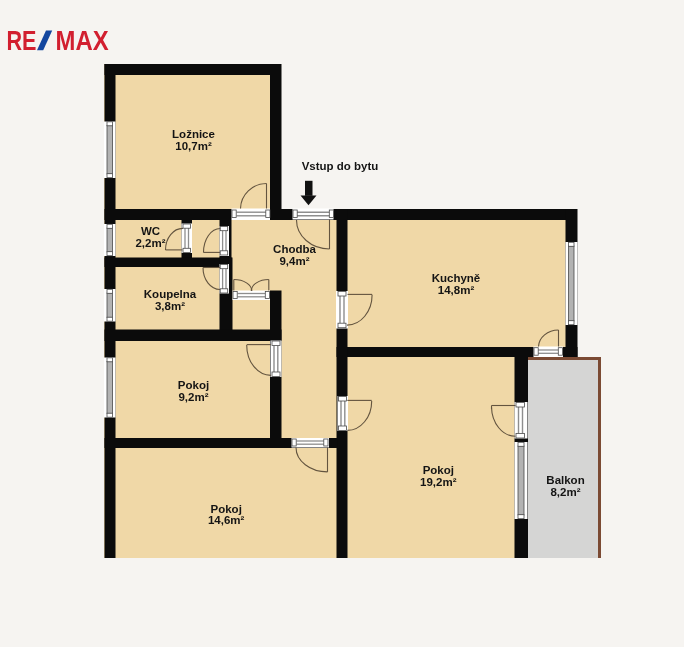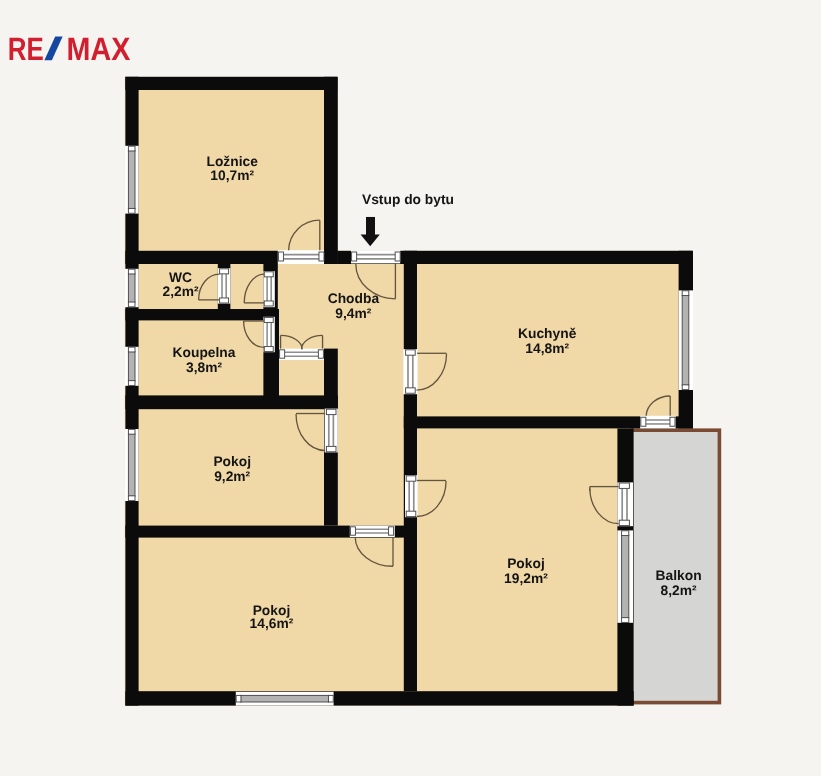--- a/index.html
+++ b/index.html
@@ -1,16 +1,16 @@
 <!DOCTYPE html>
 <html><head>
 <meta charset="utf-8">
 <style>
   html,body{margin:0;padding:0;background:#f6f4f1;}
-  #page{position:relative;width:684px;height:647px;background:#a3a3a3;font-family:"Liberation Sans",sans-serif;}
+  #page{position:relative;width:684px;height:558px;background:#a3a3a3;font-family:"Liberation Sans",sans-serif;}
   svg{position:absolute;top:0;left:0;}
   .lbl{font-family:"Liberation Sans",sans-serif;font-weight:bold;fill:#141414;font-size:11.5px;text-anchor:middle;}
 </style>
 </head>
 <body>
 <div id="page">
 <svg width="684" height="647" viewBox="0 0 684 647">
 
   <rect x="0" y="0" width="684" height="647" fill="#f6f4f1"></rect>
 

